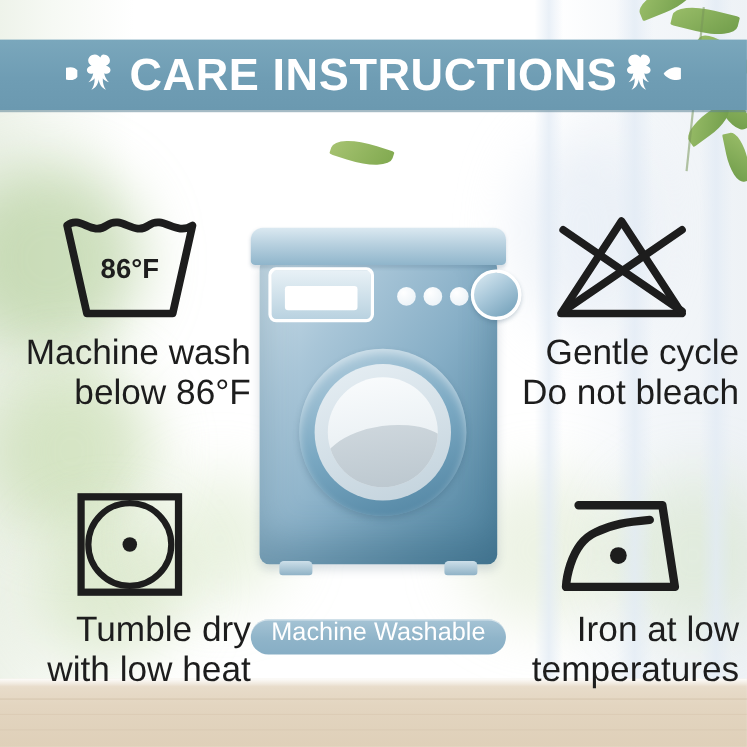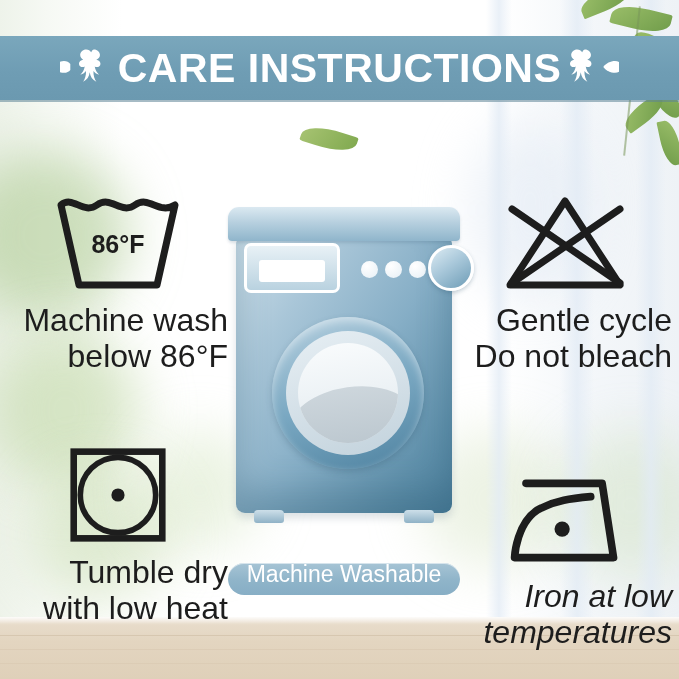--- a/index.html
+++ b/index.html
@@ -35,21 +35,21 @@
   .flourish{position:relative;width:58px;height:44px;flex:0 0 auto;}
   .flourish svg{display:block;}
 
   
   .cell{position:absolute;text-align:right;}
   .cell .sym{display:flex;align-items:center;justify-content:center;height:110px;}
   .cell .cap{font-size:32px;line-height:1.14;color:#1d1d1d;white-space:pre-line;margin-top:4px;}
   .cell.c-tl{left:8px;top:188px;width:220px;}
   .cell.c-tr{left:458px;top:188px;width:214px;}
   .cell.c-bl{left:8px;top:440px;width:220px;}
-  .cell.c-br{left:458px;top:464px;width:214px;font-style:italic;}
+  .cell.c-br{left:458px;top:440px;width:214px;}
 
   .tubtxt{font-size:25px;font-weight:bold;fill:#1d1d1d;}
 
   
   .machine{position:absolute;left:228px;top:207px;width:232px;height:320px;}
   .mbody{position:absolute;left:8px;top:26px;width:216px;height:280px;border-radius:12px 12px 9px 9px;
     background:linear-gradient(125deg,#cfe0ea 0%,#a9c6d8 26%,#86aec6 55%,#5d8ea9 85%,#4b7e9b 100%);
     box-shadow:inset 0 -22px 34px rgba(40,85,110,.30), 0 5px 9px rgba(60,90,110,.18);}
   .mtop{position:absolute;left:0;top:0;width:232px;height:34px;border-radius:11px 11px 4px 4px;
     background:linear-gradient(180deg,#dbe9f1 0%,#b7d0df 45%,#8fb5cb 100%);

